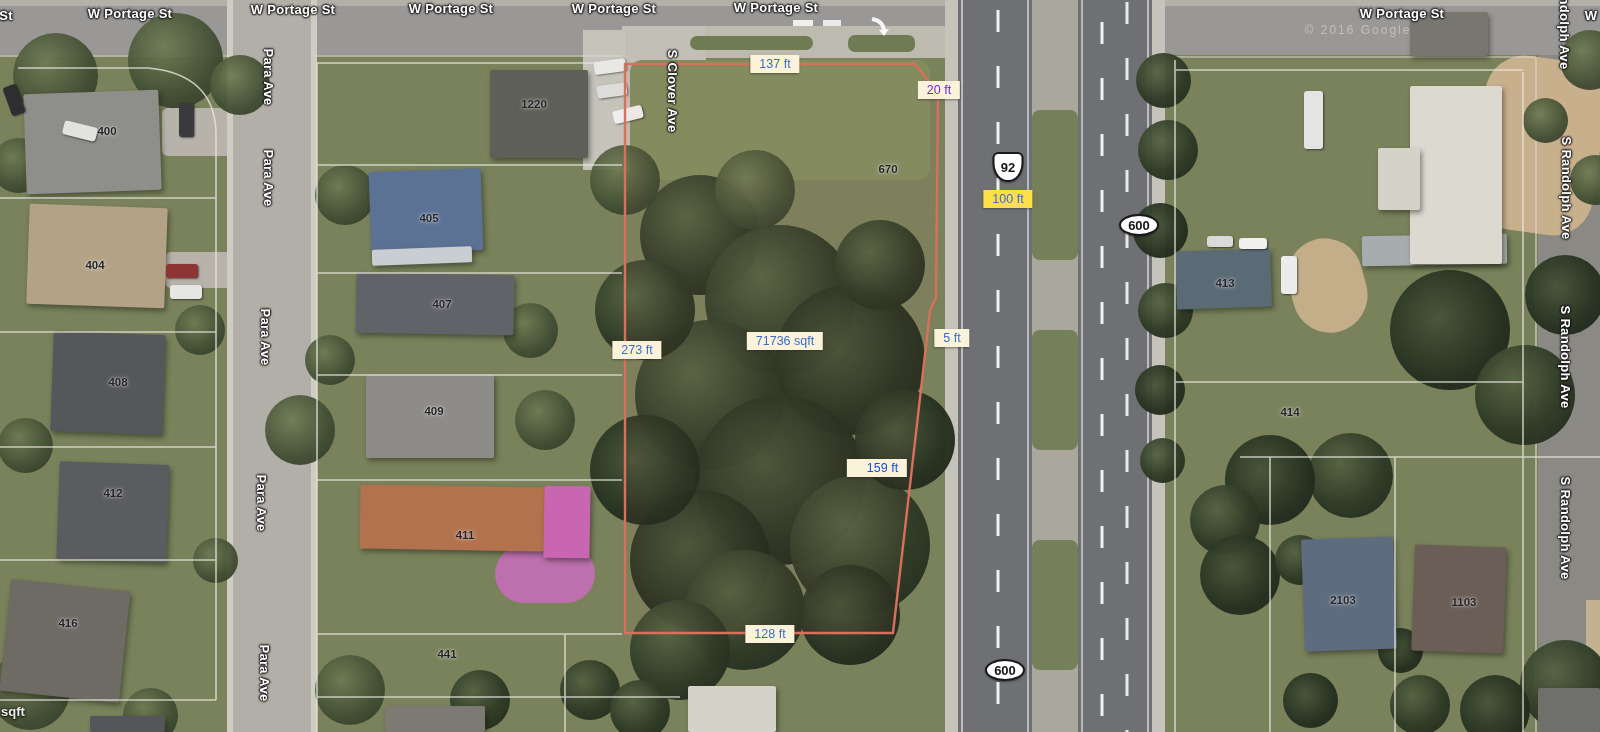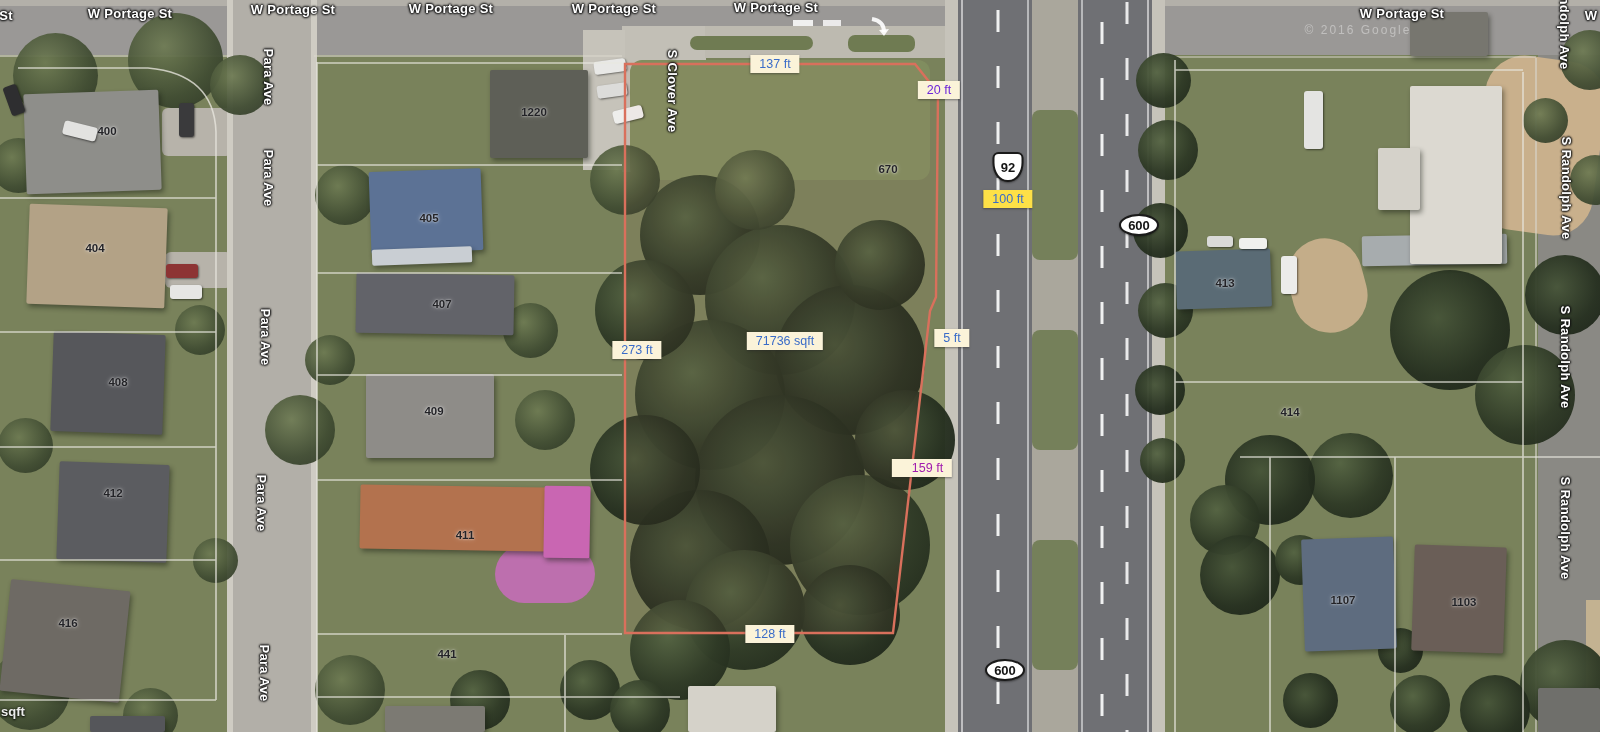--- a/index.html
+++ b/index.html
@@ -234,47 +234,47 @@
       <span class="street-label vert" style="left: 261px; top: 503px;">Para Ave</span>
       <span class="street-label vert" style="left: 264px; top: 673px;">Para Ave</span>
       <span class="street-label vert" style="left: 672px; top: 91px;">S Clover Ave</span>
       <span class="street-label vert" style="left: 1564px; top: 33px;">ndolph Ave</span>
       <span class="street-label vert" style="left: 1566px; top: 188px;">S Randolph Ave</span>
       <span class="street-label vert" style="left: 1565px; top: 357px;">S Randolph Ave</span>
       <span class="street-label vert" style="left: 1565px; top: 528px;">S Randolph Ave</span>
     </div>
   <div id="house-numbers">
       <span class="house-number" style="left: 107px; top: 131px;">400</span>
-      <span class="house-number" style="left: 95px; top: 248px;">404</span>
+      <span class="house-number" style="left: 95px; top: 265px;">404</span>
       <span class="house-number" style="left: 429px; top: 218px;">405</span>
       <span class="house-number" style="left: 442px; top: 304px;">407</span>
       <span class="house-number" style="left: 118px; top: 382px;">408</span>
       <span class="house-number" style="left: 434px; top: 411px;">409</span>
       <span class="house-number" style="left: 465px; top: 535px;">411</span>
       <span class="house-number" style="left: 113px; top: 493px;">412</span>
       <span class="house-number" style="left: 68px; top: 623px;">416</span>
       <span class="house-number" style="left: 447px; top: 654px;">441</span>
       <span class="house-number" style="left: 888px; top: 169px;">670</span>
-      <span class="house-number" style="left: 534px; top: 112px;">1220</span>
+      <span class="house-number" style="left: 534px; top: 104px;">1220</span>
       <span class="house-number" style="left: 1225px; top: 283px;">413</span>
       <span class="house-number" style="left: 1290px; top: 412px;">414</span>
-      <span class="house-number" style="left: 1343px; top: 600px;">1107</span>
+      <span class="house-number" style="left: 1343px; top: 600px;">2103</span>
       <span class="house-number" style="left: 1464px; top: 602px;">1103</span>
     </div>
   <div id="shields">
       <div class="shield us" style="left: 1008px; top: 167px;">92</div>
       <div class="shield oval" style="left: 1139px; top: 225px;">600</div>
       <div class="shield oval" style="left: 1005px; top: 670px;">600</div>
     </div>
   <div id="measurements">
       <span class="measure-label" style="left: 775px; top: 64px; background: rgb(251, 243, 217); color: rgb(58, 108, 200);">137 ft</span>
       <span class="measure-label" style="left: 939px; top: 90px; background: rgb(251, 243, 217); color: #6d28d9;">20 ft</span>
       <span class="measure-label" style="left: 1008px; top: 199px; background: #fde047; color: rgb(58, 108, 200);">100 ft</span>
       <span class="measure-label" style="left: 952px; top: 302px; background: rgb(251, 243, 217); color: rgb(58, 108, 200); margin-top: 36px;">5 ft</span>
-      <span class="measure-label" style="left: 922px; top: 468px; background: rgb(251, 243, 217); color: #a21caf; padding-left: 20px;">159 ft</span>
+      <span class="measure-label" style="left: 877px; top: 468px; background: rgb(251, 243, 217); color: #1d4ed8; padding-left: 20px;">159 ft</span>
       <span class="measure-label" style="left: 770px; top: 634px; background: rgb(251, 243, 217); color: rgb(58, 108, 200);">128 ft</span>
       <span class="measure-label" style="left: 637px; top: 350px; background: rgb(251, 243, 217); color: rgb(58, 108, 200);">273 ft</span>
       <span class="measure-label" style="left: 785px; top: 341px; background: rgb(251, 243, 217); color: rgb(58, 108, 200);">71736 sqft</span>
     </div>
 
   <span class="attr-text" style="left:1px;top:704px;">sqft</span>
   <span class="copyright" style="left:1358px;top:30px;">© 2016 Google</span>
 </div>
 
 </body></html>

